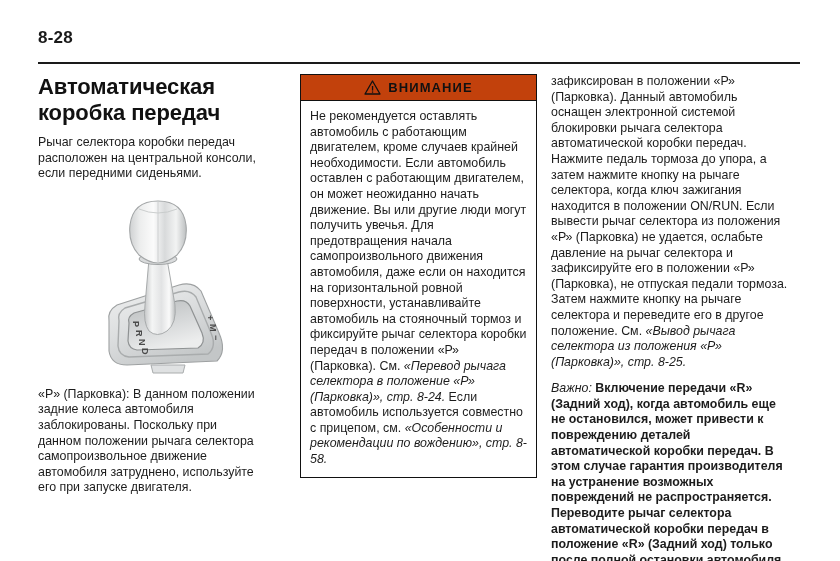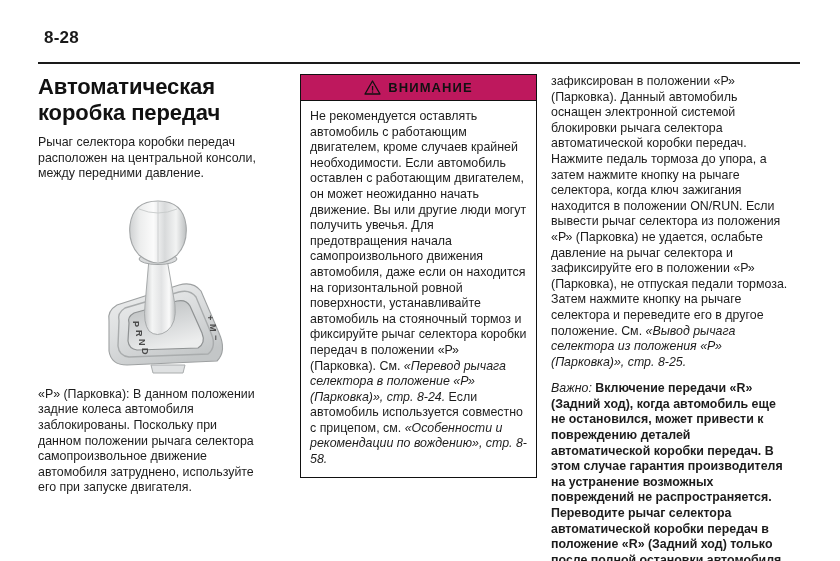--- a/index.html
+++ b/index.html
@@ -17,21 +17,21 @@
   }
 
   .page {
     position: absolute;
     inset: 0;
   }
 
   
   .header {
     position: absolute;
-    left: 44px;
+    left: 38px;
     top: 28px;
     width: 762px;
     display: flex;
     align-items: baseline;
     flex-direction: column;
   }
   .page-number {
     font-size: 17px;
     font-weight: 600;
     letter-spacing: .2px;
@@ -94,21 +94,21 @@
   p.important { font-weight: bold; }
   p.important .lead-in { font-style: italic; font-weight: normal; }
 
   
   .warning-box {
     border: 1.3px solid #111;
     background: #fff;
     margin-bottom: 11px;
   }
   .warning-head {
-    background: #be185d;
+    background: #c2410c;
     border-bottom: 1.3px solid #111;
     height: 25px;
     display: flex;
     align-items: center;
     justify-content: center;
     gap: 7px;
   }
   .warning-head .label {
     font-size: 13px;
     font-weight: bold;
@@ -150,21 +150,21 @@
     <span class="page-number">8-28</span>
   </div>
   <div class="header-rule"></div>
 
   <div class="columns">
 
     <div class="col col-1">
 
       <h1 class="section-title">Автоматическая коробка передач</h1>
 
-      <p class="body">Рычаг селектора коробки передач расположен на центральной консоли, между передними давление.</p>
+      <p class="body">Рычаг селектора коробки передач расположен на центральной консоли, если передними сиденьями.</p>
 
       <div class="figure">
         <svg width="180" height="182" viewBox="0 0 180 182">
           <defs>
             <linearGradient id="knobG" x1="0" y1="0" x2="1" y2="0">
               <stop offset="0%" stop-color="#cfd1d2"></stop>
               <stop offset="18%" stop-color="#eceded"></stop>
               <stop offset="42%" stop-color="#fbfbfb"></stop>
               <stop offset="62%" stop-color="#d8dadb"></stop>
               <stop offset="82%" stop-color="#f2f3f3"></stop>

